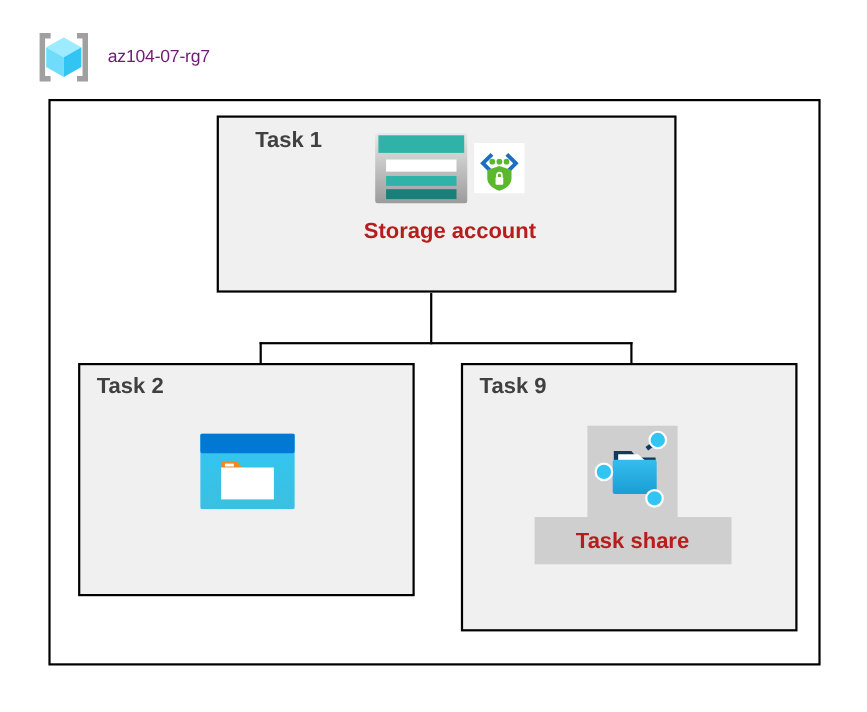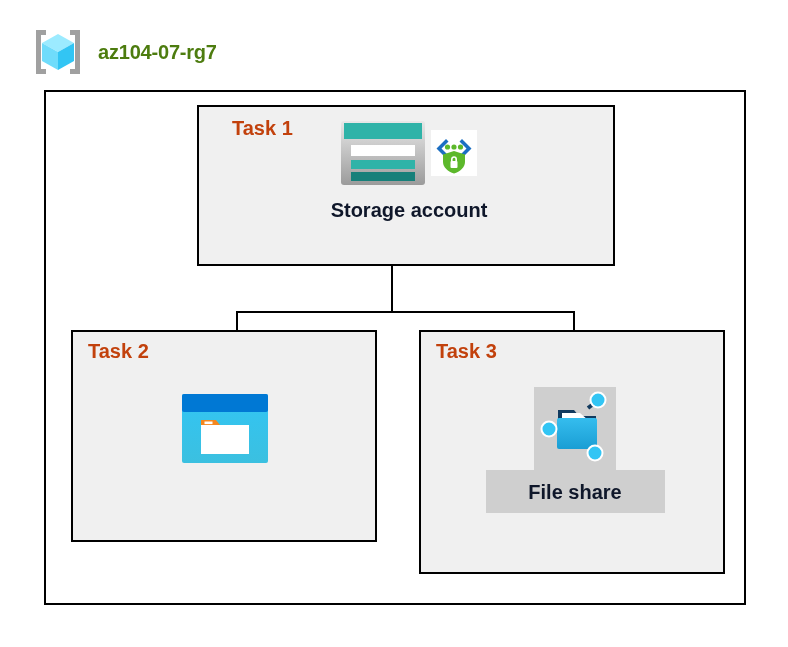--- a/index.html
+++ b/index.html
@@ -33,23 +33,23 @@
     align-items: center;
     gap: 12px;
   }
   .rg-icon {
     width: 56px;
     height: 52px;
     position: relative;
     flex: 0 0 auto;
   }
   .rg-title {
-    font-size: 20px;
-    font-weight: bold;
-    color: #4d7c0f;
+    font-size: 16px;
+    font-weight: normal;
+    color: #701a75;
     letter-spacing: -0.2px;
     white-space: nowrap;
   }
 
   
   .outer-box {
     position: absolute;
     left: 44px;
     top: 90px;
     width: 702px;
@@ -67,38 +67,38 @@
     box-sizing: border-box;
   }
   .task-1 { left: 197px; top: 105px; width: 418px; height: 161px; }
   .task-2 { left: 71px;  top: 330px; width: 306px; height: 212px; }
   .task-3 { left: 419px; top: 330px; width: 306px; height: 244px; }
 
   .task-label {
     position: absolute;
     font-size: 20px;
     font-weight: bold;
-    color: #c2410c;
+    color: #404040;
     white-space: nowrap;
   }
   .task-1 .task-label { left: 33px; top: 10px; }
   .task-2 .task-label { left: 15px; top: 8px; }
   .task-3 .task-label { left: 15px; top: 8px; }
 
   
   .node {
     position: absolute;
     display: flex;
     flex-direction: column;
     align-items: center;
   }
   .node-caption {
     font-size: 20px;
     font-weight: bold;
-    color: #0f172a;
+    color: #b91c1c;
     white-space: nowrap;
     line-height: 1;
   }
 
   
   .node-storage {
     left: 100px;
     top: 16px;
     width: 220px;
   }
@@ -250,21 +250,21 @@
           <path d="M19 26 L34 26 L38 31 L19 31 Z" fill="#f5871f"></path>
           <rect x="22.5" y="27.5" width="8" height="2.6" fill="#ffffff"></rect>
 
           <rect x="19" y="31" width="48" height="29" fill="#ffffff"></rect>
         </svg>
       </div>
     </div>
   </div>
 
   <div class="task-box task-3">
-    <div class="task-label">Task 3</div>
+    <div class="task-label">Task 9</div>
 
     <div class="node node-fileshare">
       <div class="fs-icon-plate">
         <div>
           <svg width="78" height="78" viewBox="0 0 78 78" xmlns="http://www.w3.org/2000/svg">
             <defs>
               <linearGradient id="fsFolder" x1="0" y1="0" x2="0" y2="1">
                 <stop offset="0" stop-color="#35bdee"></stop>
                 <stop offset="1" stop-color="#1a9ed4"></stop>
               </linearGradient>
@@ -280,18 +280,18 @@
 
             <rect x="21" y="30" width="40" height="31" rx="2" fill="url(#fsFolder)"></rect>
 
             <circle cx="13" cy="41" r="7.5" fill="#32c5f4" stroke="#ffffff" stroke-width="2"></circle>
             <circle cx="62" cy="12" r="7.5" fill="#32c5f4" stroke="#ffffff" stroke-width="2"></circle>
             <circle cx="59" cy="65" r="7.5" fill="#32c5f4" stroke="#ffffff" stroke-width="2"></circle>
           </svg>
         </div>
       </div>
       <div class="fs-caption-plate">
-        <div class="node-caption">File share</div>
+        <div class="node-caption">Task share</div>
       </div>
     </div>
   </div>
 
 </div>
 
 </body></html>

